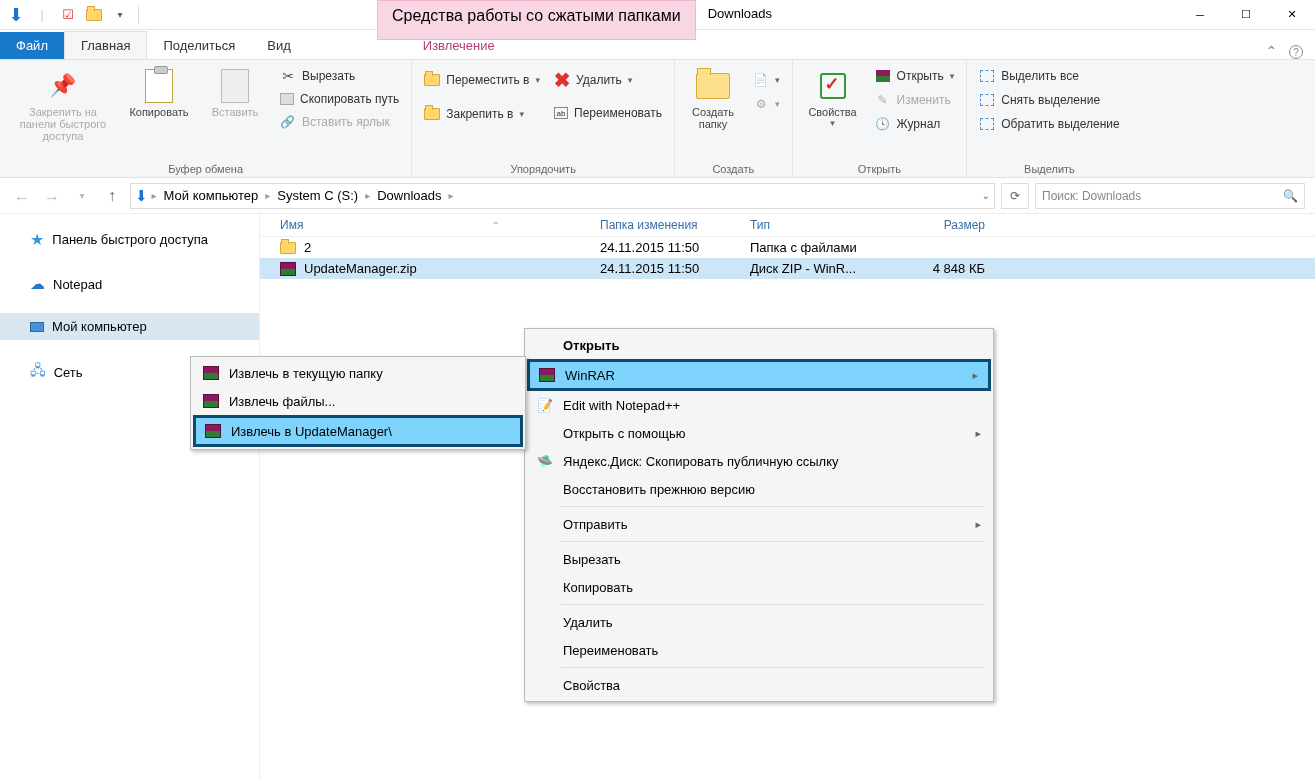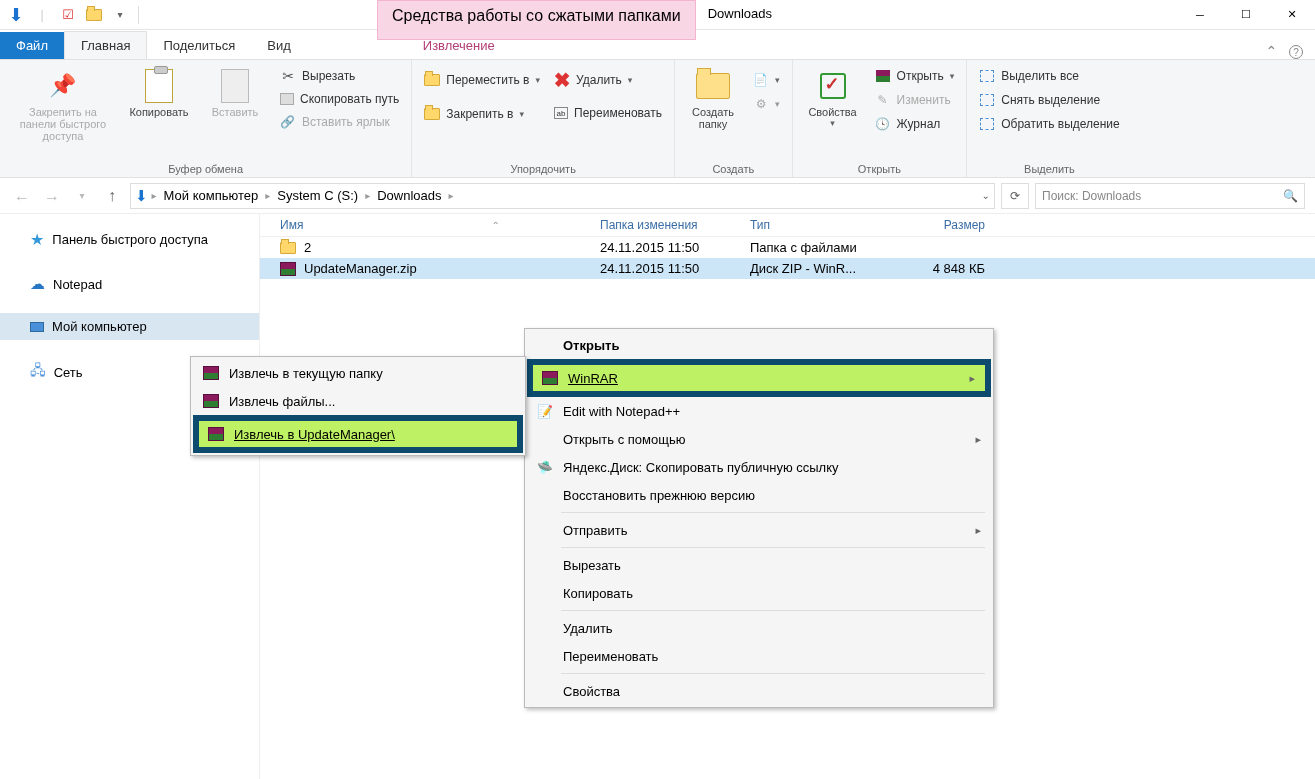--- a/index.html
+++ b/index.html
@@ -55,21 +55,21 @@
 .col-date { width: 150px; }
 .col-type { width: 155px; }
 .col-size { width: 90px; text-align: right; padding-right: 10px; }
 .file-row { display: flex; align-items: center; padding: 3px 0; font-size: 13px; }
 .file-row.selected { background: #cde6f7; }
 .file-row .col-name { display: flex; align-items: center; gap: 8px; }
 
 
 .ctxmenu { position: absolute; background: #f5f5f5; border: 1px solid #bbb; box-shadow: 2px 2px 4px rgba(0,0,0,0.25); font-size: 13px; padding: 2px; }
 .ctx-item { display: flex; align-items: center; padding: 5px 28px 5px 8px; gap: 8px; white-space: nowrap; position: relative; }
-.ctx-item.hover { background: #bef264; border: 6px solid #0c4a6e; padding: 4px 27px 4px 7px; text-decoration: underline; }
+.ctx-item.hover { background: #7dd3fc; border: 3px solid #0c4a6e; padding: 4px 27px 4px 7px; }
 .ctx-item.bold { font-weight: 600; }
 .ctx-sep { height: 1px; background: #ddd; margin: 3px 6px 3px 34px; }
 .ctx-arrow { position: absolute; right: 10px; color: #666; font-size: 11px; }
 .ctx-icon { width: 20px; height: 18px; display: inline-flex; align-items: center; justify-content: center; }
 
 
 .folder-ico { width: 16px; height: 12px; background: #ffd76a; border: 1px solid #d6a93a; border-radius: 1px; position: relative; }
 .folder-ico::before { content: ""; position: absolute; top: -4px; left: 0; width: 6px; height: 4px; background: #ffd76a; border: 1px solid #d6a93a; border-bottom: none; }
 .folder-lg { width: 34px; height: 26px; background: #ffe08a; border: 1px solid #d6a93a; border-radius: 2px; position: relative; }
 .folder-lg::before { content:""; position:absolute; top:-6px; left:0; width:12px; height:6px; background:#ffe08a; border:1px solid #d6a93a; border-bottom:none;}

